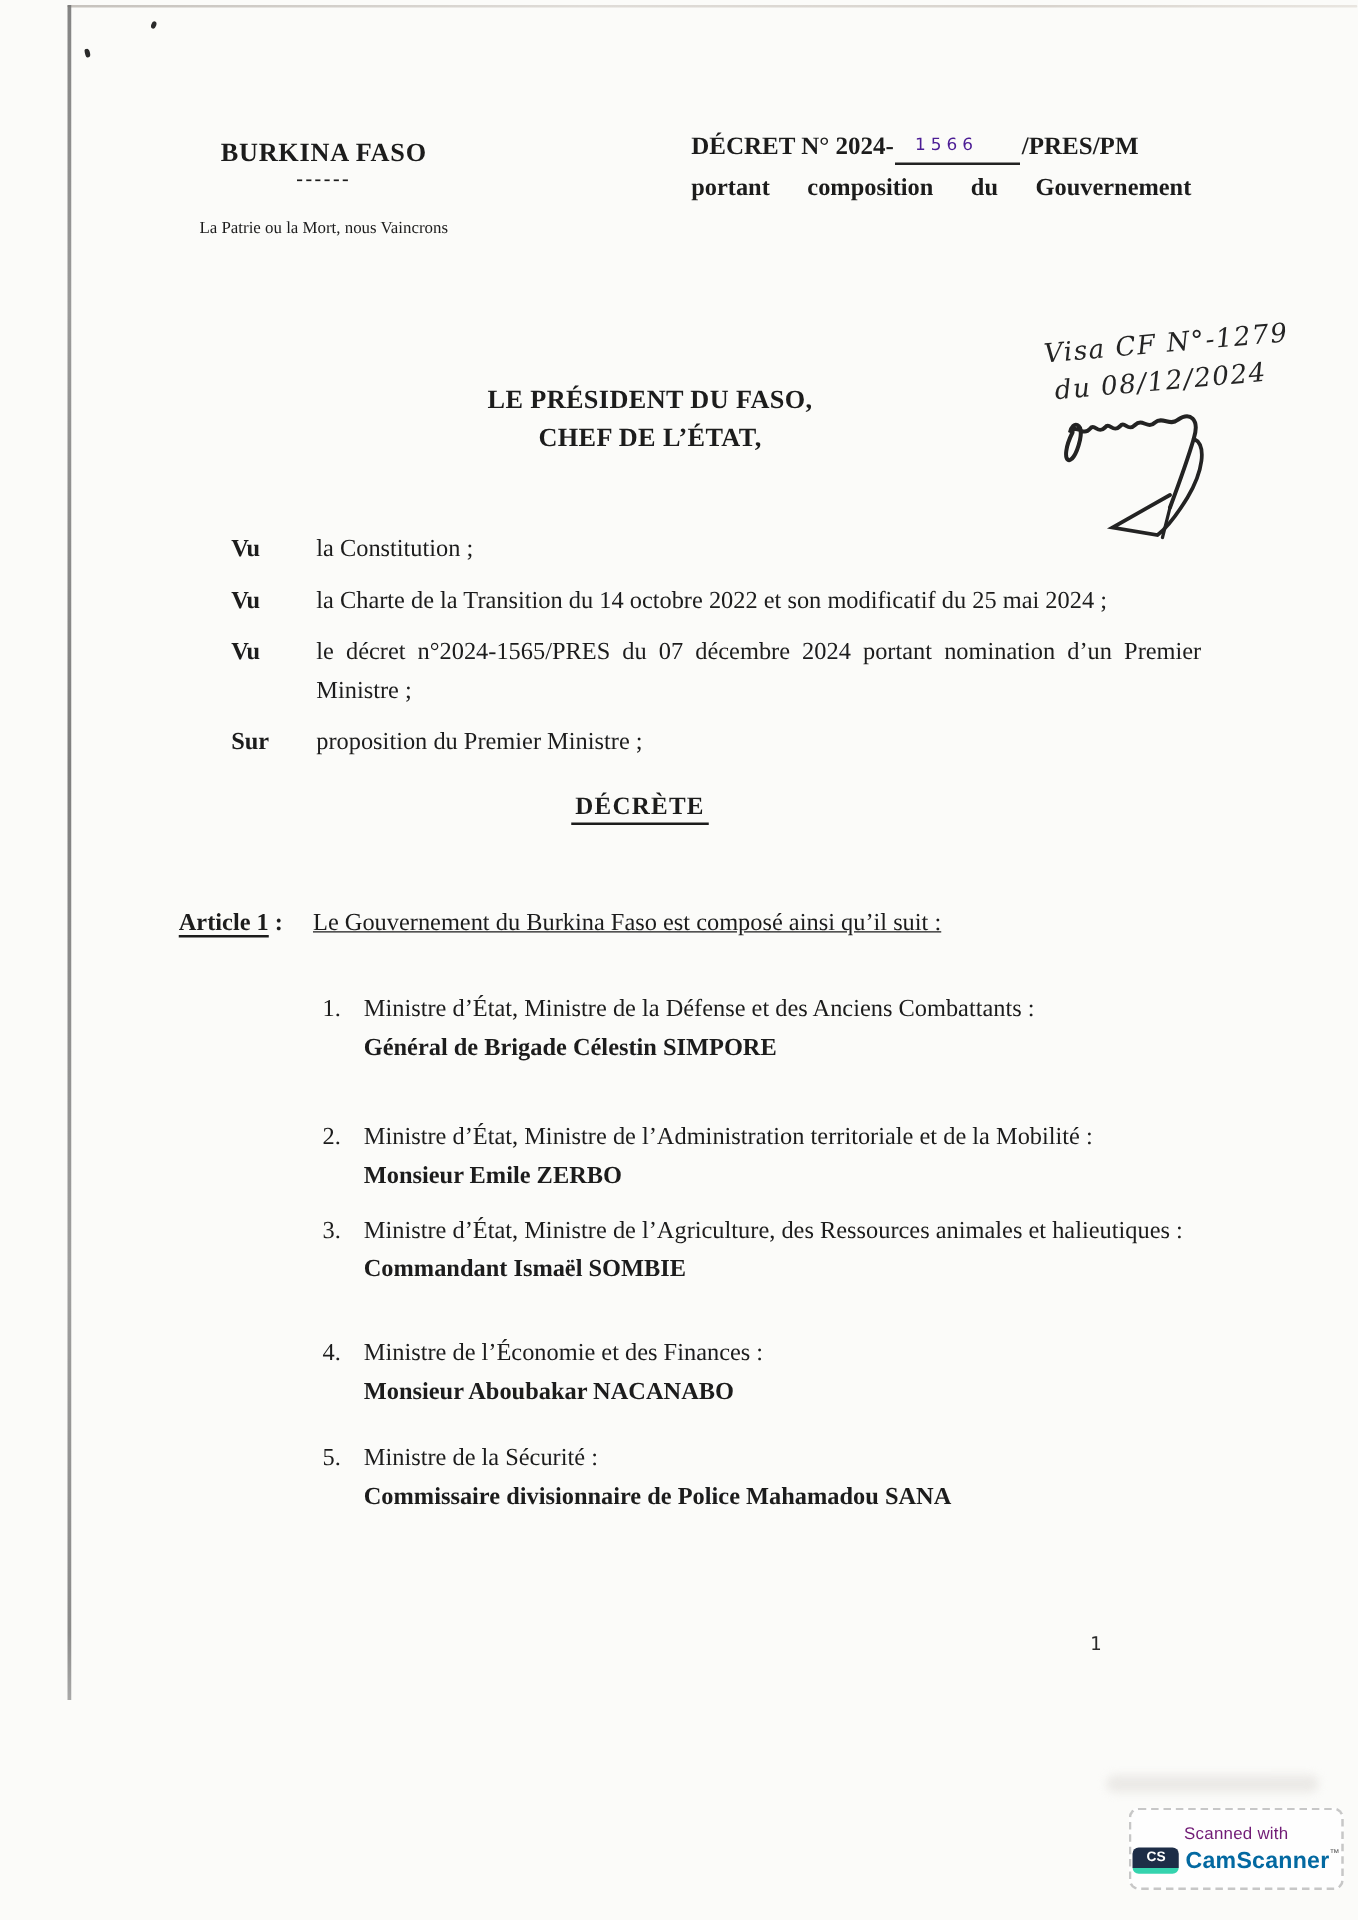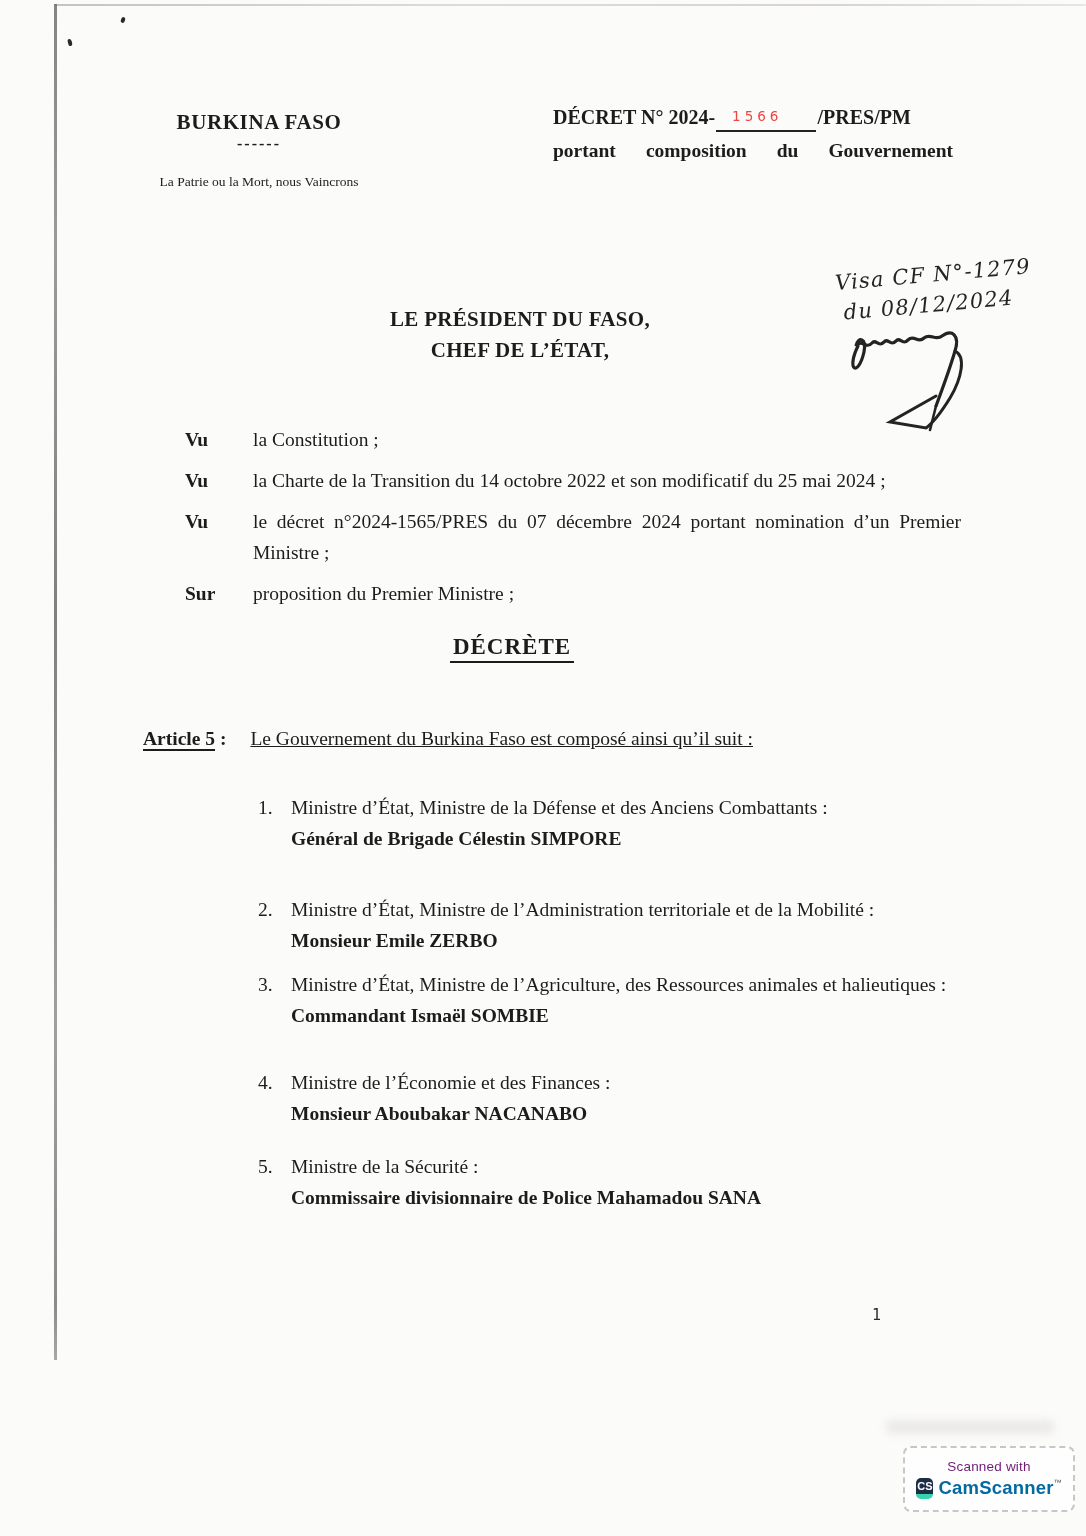--- a/index.html
+++ b/index.html
@@ -32,21 +32,21 @@
   .hdr-motto{font-size:13.5px;margin-top:23px;white-space:nowrap;}
 
   .hdr-right{position:absolute;left:553px;top:106px;width:404px;}
   .decree-line{font-size:20px;font-weight:bold;white-space:nowrap;}
   .decree-num-underline{
     display:inline-block;border-bottom:2px solid #222;
     padding:0 34px 1px 16px;margin:0 1px;line-height:20px;
   }
   .decree-num{
     font-family:"DejaVu Sans",sans-serif;font-size:13.5px;font-weight:normal;
-    letter-spacing:4px;color:#ef4444;position:relative;top:-3px;
+    letter-spacing:4px;color:#4c1d95;position:relative;top:-3px;
   }
   .decree-subject{
     font-size:19.5px;font-weight:bold;margin-top:8px;width:400px;
     text-align:justify;text-align-last:justify;
   }
 
   
   .visa{
     position:absolute;left:836px;top:258px;width:230px;
     transform:rotate(-5deg);
@@ -61,21 +61,21 @@
     font-size:21px;font-weight:bold;line-height:31px;letter-spacing:.3px;}
 
   
   .recitals{position:absolute;left:185px;top:424px;width:776px;font-size:19.5px;}
   .recital{display:flex;margin-bottom:10px;line-height:31px;gap:16px;}
   .recital .lbl{font-weight:bold;width:52px;flex:0 0 52px;}
   .recital .txt{flex:1;text-align:justify;}
 
   
   .decrete-wrap{position:absolute;left:0;top:634px;width:1024px;text-align:center;}
-  .decrete{display:inline-block;font-size:23px;font-weight:bold;letter-spacing:1px;
+  .decrete{display:inline-block;font-size:20px;font-weight:bold;letter-spacing:1px;
     border-bottom:2.5px solid #1c1c1c;padding:0 3px 1px;}
 
   
   .article{position:absolute;left:143px;top:724px;width:840px;font-size:19.5px;line-height:30px;}
   .article .art-label{font-weight:bold;text-decoration:underline;text-decoration-thickness:2px;text-underline-offset:4px;}
   .article .art-colon{font-weight:bold;}
   .article .art-text{margin-left:24px;text-decoration:underline;}
 
   
   .ministers{position:absolute;left:258px;top:792px;width:712px;font-size:19.5px;}
@@ -94,21 +94,21 @@
   
   .cs-badge{
     position:absolute;left:903px;top:1446px;width:168px;height:62px;
     background:#fefefe;border:2px dashed #c7c7c7;border-radius:8px;
     display:flex;flex-direction:column;align-items:center;justify-content:center;
     font-family:"Liberation Sans","DejaVu Sans",sans-serif;
   }
   .cs-line1{font-size:13.5px;color:#701a75;letter-spacing:.2px;}
   .cs-row{display:flex;align-items:center;margin-top:3px;}
   .cs-icon{
-    width:17px;height:21px;border-radius:5px;margin-right:5px;
+    width:37px;height:21px;border-radius:5px;margin-right:5px;
     background:linear-gradient(180deg,#1d2d47 0%,#1d2d47 78%,#35d3ae 78%,#35d3ae 100%);
     color:#ffffff;font-size:11px;font-weight:bold;
     display:flex;align-items:center;justify-content:center;line-height:1;
     padding-bottom:3px;box-sizing:border-box;
   }
   .cs-brand{font-size:18.5px;font-weight:bold;color:#0369a1;letter-spacing:.2px;}
   .cs-tm{font-size:8px;color:#555;vertical-align:top;position:relative;top:-6px;}
 </style>
 </head>
 <body>
@@ -162,21 +162,21 @@
     <span class="lbl">Sur</span>
     <span class="txt">proposition du Premier Ministre ;</span>
   </div>
 </div>
 
 <div class="decrete-wrap">
   <span class="decrete">DÉCRÈTE</span>
 </div>
 
 <div class="article">
-  <span class="art-label">Article 5</span><span class="art-colon"> :</span><span class="art-text">Le Gouvernement du Burkina Faso est composé ainsi qu’il suit :</span>
+  <span class="art-label">Article 1</span><span class="art-colon"> :</span><span class="art-text">Le Gouvernement du Burkina Faso est composé ainsi qu’il suit :</span>
 </div>
 
 <div class="ministers">
   <div class="minister m-gap-1">
     <span class="num">1.</span>
     <div class="content">
       <p class="role">Ministre d’État, Ministre de la Défense et des Anciens Combattants :</p>
       <p class="name">Général de Brigade Célestin SIMPORE</p>
     </div>
   </div>

